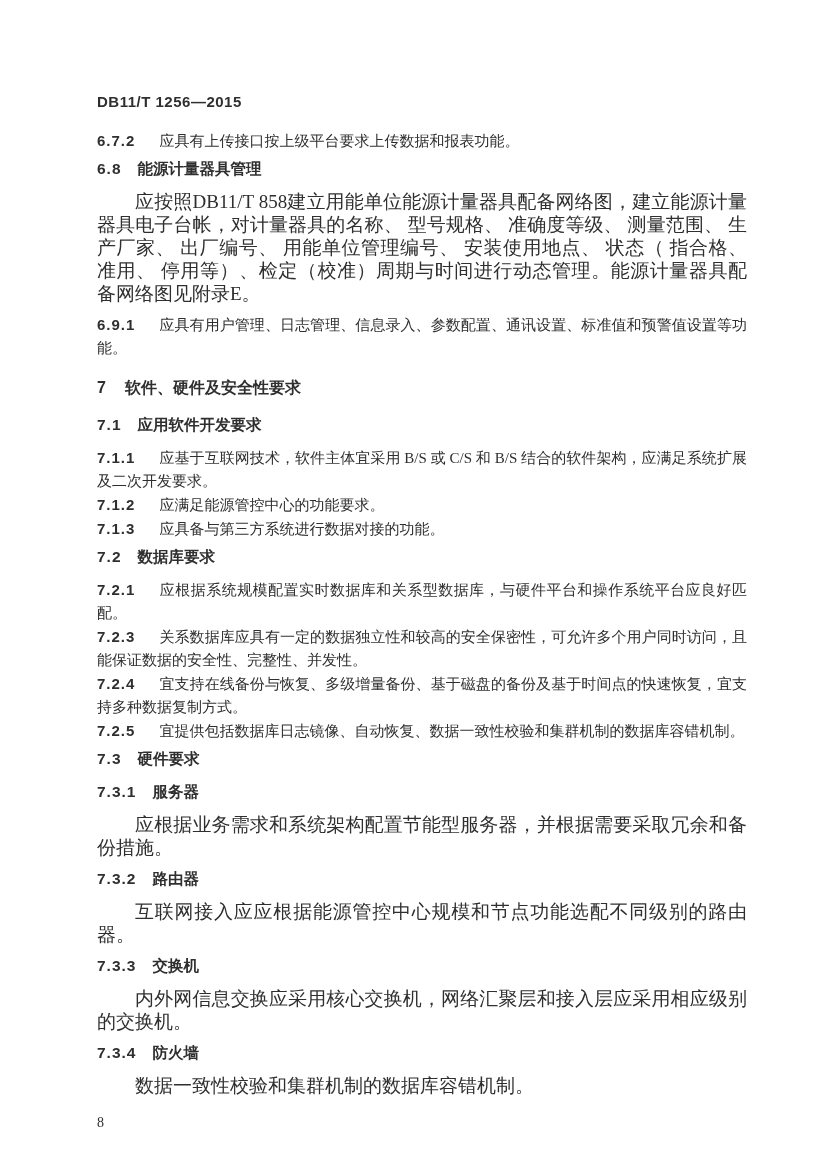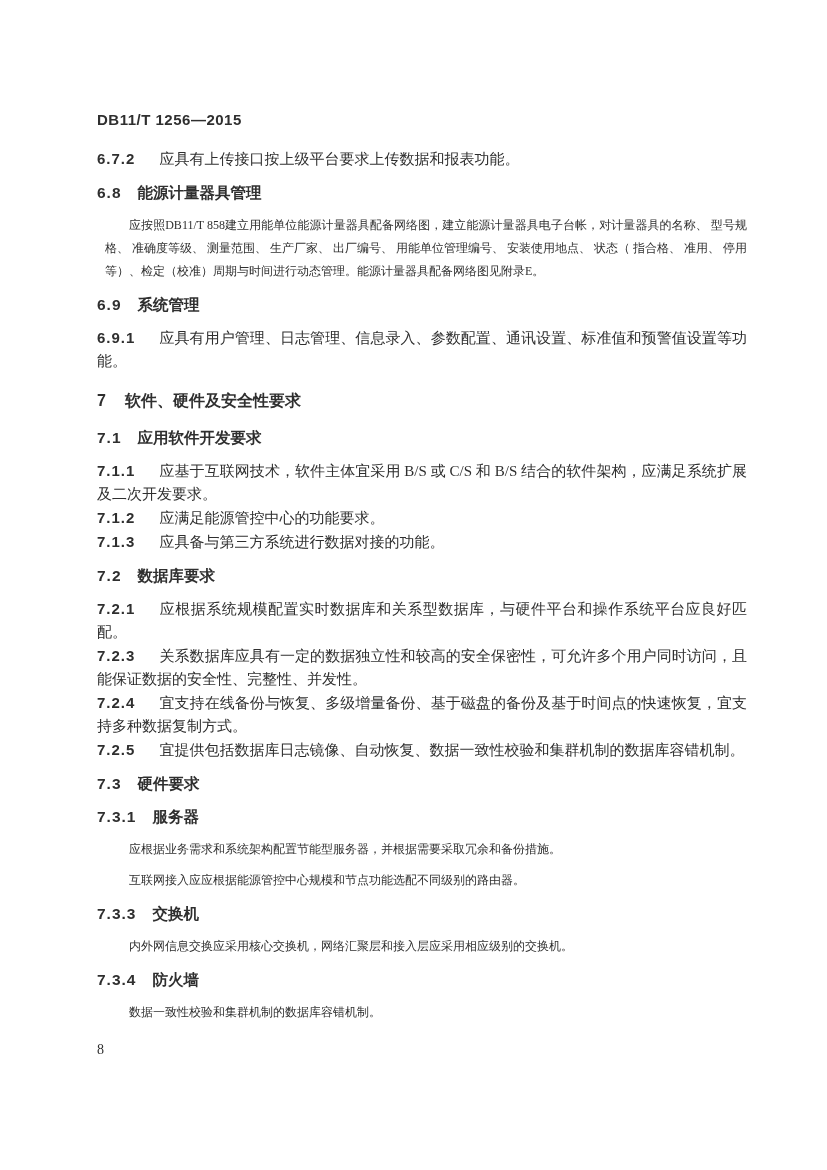--- a/index.html
+++ b/index.html
@@ -17,55 +17,55 @@
     height: 1170px;
     padding: 90px 80px 0 97px;
     overflow: hidden;
   }
   .std-header {
     font-family: "Liberation Sans", "DejaVu Sans", sans-serif;
     font-weight: bold;
     font-size: 15px;
     line-height: 23px;
     letter-spacing: 0.5px;
-    margin: 18px 0 16px 0;
+    margin: 0 0 16px 0;
   }
   .clause {
     font-size: 15px;
     line-height: 23px;
     margin: 0;
     text-align: justify;
   }
   .clause .cnum {
     font-family: "Liberation Sans", "DejaVu Sans", sans-serif;
     font-weight: bold;
     letter-spacing: 1px;
     margin-right: 24px;
     white-space: nowrap;
   }
   .sect {
     font-family: "Liberation Sans", "DejaVu Sans", sans-serif;
     font-weight: bold;
     font-size: 15.5px;
     line-height: 23px;
-    margin: 10px 0 10px 0;
+    margin: 4px 0 10px 0;
   }
   .sect .cnum { letter-spacing: 1px; margin-right: 16px; white-space: nowrap; }
   .chap {
     font-family: "Liberation Sans", "DejaVu Sans", sans-serif;
     font-weight: bold;
     font-size: 16px;
     line-height: 23px;
     margin: 16px 0 14px 0;
   }
   .chap .cnum { letter-spacing: 1px; margin-right: 18px; white-space: nowrap; }
   .body-para {
-    font-size: 12px;
+    font-size: 19px;
     line-height: 23px;
-    margin: 8px 0 8px 8px;
+    margin: 8px 0 8px 0;
     text-indent: 2em;
     text-align: justify;
   }
   .page-number {
     font-size: 14px;
     line-height: 23px;
     margin-top: 14px;
   }
 </style>
 </head>
@@ -74,21 +74,20 @@
 <div class="page">
 
   <p class="std-header">DB11/T 1256—2015</p>
 
   <p class="clause"><span class="cnum">6.7.2</span><span>应具有上传接口按上级平台要求上传数据和报表功能。</span></p>
 
   <p class="sect"><span class="cnum">6.8</span><span>能源计量器具管理</span></p>
 
   <p class="body-para">应按照DB11/T 858建立用能单位能源计量器具配备网络图，建立能源计量器具电子台帐，对计量器具的名称、 型号规格、 准确度等级、 测量范围、 生产厂家、 出厂编号、 用能单位管理编号、 安装使用地点、 状态（ 指合格、 准用、 停用等）、检定（校准）周期与时间进行动态管理。能源计量器具配备网络图见附录E。</p>
 
-  <p class="sect"><span class="cnum">6.9</span><span>系统管理</span></p>
 
   <p class="clause"><span class="cnum">6.9.1</span><span>应具有用户管理、日志管理、信息录入、参数配置、通讯设置、标准值和预警值设置等功能。</span></p>
 
 
   <p class="chap"><span class="cnum">7</span><span>软件、硬件及安全性要求</span></p>
 
   <p class="sect"><span class="cnum">7.1</span><span>应用软件开发要求</span></p>
 
   <p class="clause"><span class="cnum">7.1.1</span><span>应基于互联网技术，软件主体宜采用 B/S 或 C/S 和 B/S 结合的软件架构，应满足系统扩展及二次开发要求。</span></p>
 
@@ -106,20 +105,21 @@
   <p class="clause"><span class="cnum">7.2.4</span><span>宜支持在线备份与恢复、多级增量备份、基于磁盘的备份及基于时间点的快速恢复，宜支持多种数据复制方式。</span></p>
 
   <p class="clause"><span class="cnum">7.2.5</span><span>宜提供包括数据库日志镜像、自动恢复、数据一致性校验和集群机制的数据库容错机制。</span></p>
 
   <p class="sect"><span class="cnum">7.3</span><span>硬件要求</span></p>
 
   <p class="sect"><span class="cnum">7.3.1</span><span>服务器</span></p>
 
   <p class="body-para">应根据业务需求和系统架构配置节能型服务器，并根据需要采取冗余和备份措施。</p>
 
+  <p class="sect"><span class="cnum">7.3.2</span><span>路由器</span></p>
 
   <p class="body-para">互联网接入应应根据能源管控中心规模和节点功能选配不同级别的路由器。</p>
 
   <p class="sect"><span class="cnum">7.3.3</span><span>交换机</span></p>
 
   <p class="body-para">内外网信息交换应采用核心交换机，网络汇聚层和接入层应采用相应级别的交换机。</p>
 
   <p class="sect"><span class="cnum">7.3.4</span><span>防火墙</span></p>
 
   <p class="body-para">数据一致性校验和集群机制的数据库容错机制。</p>

